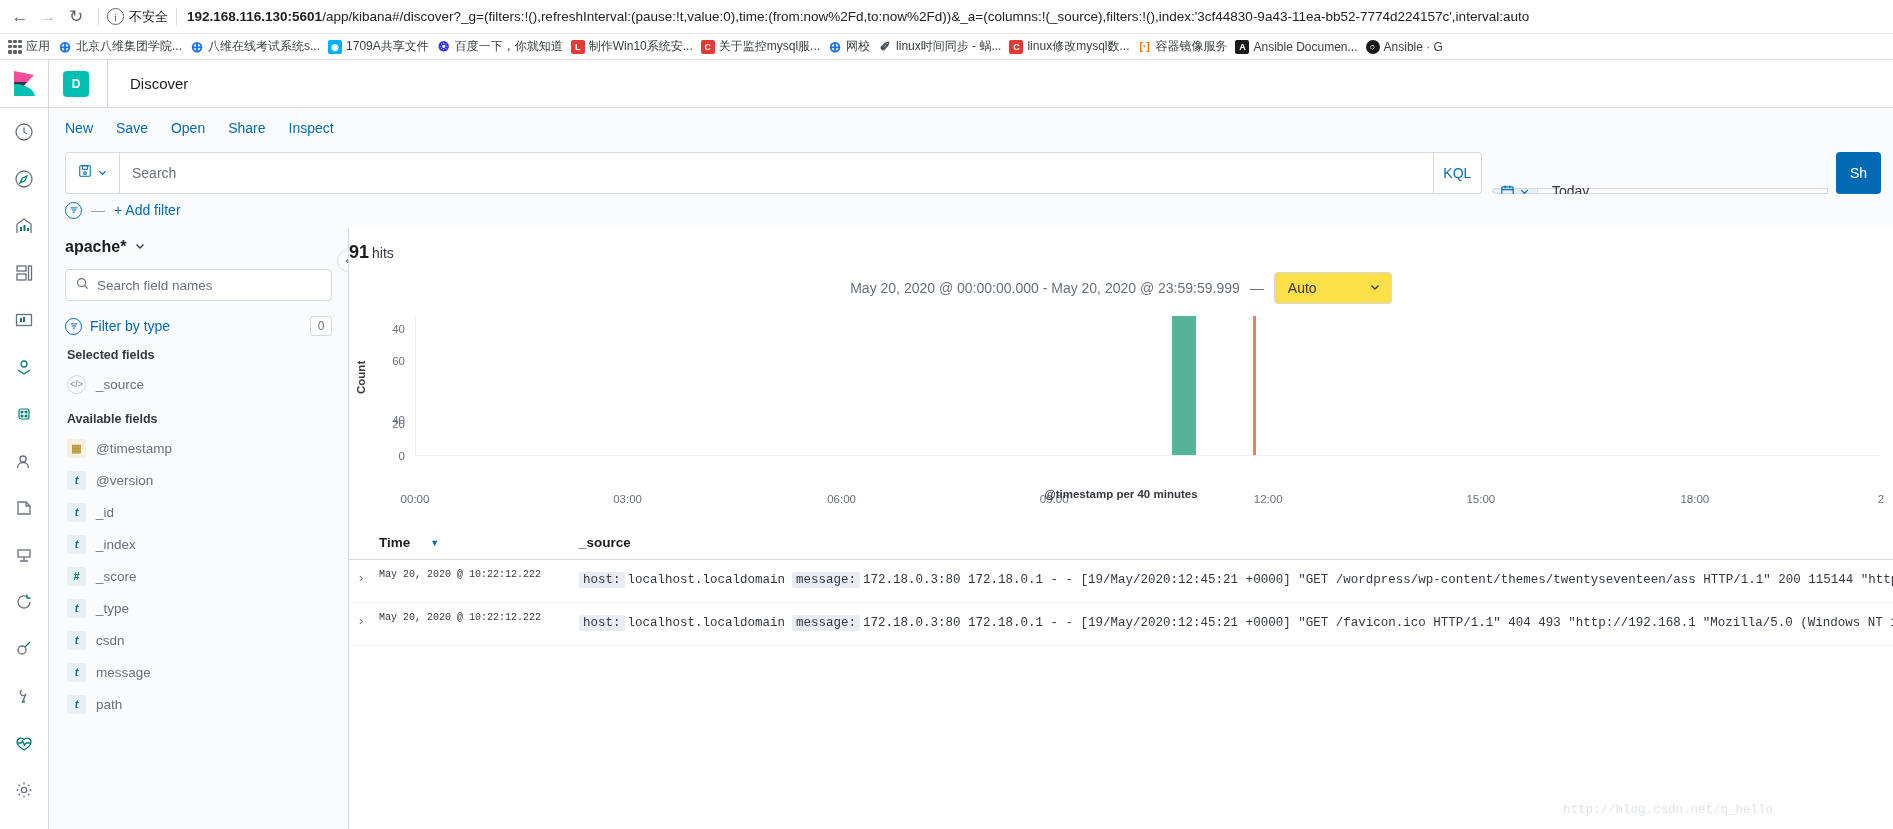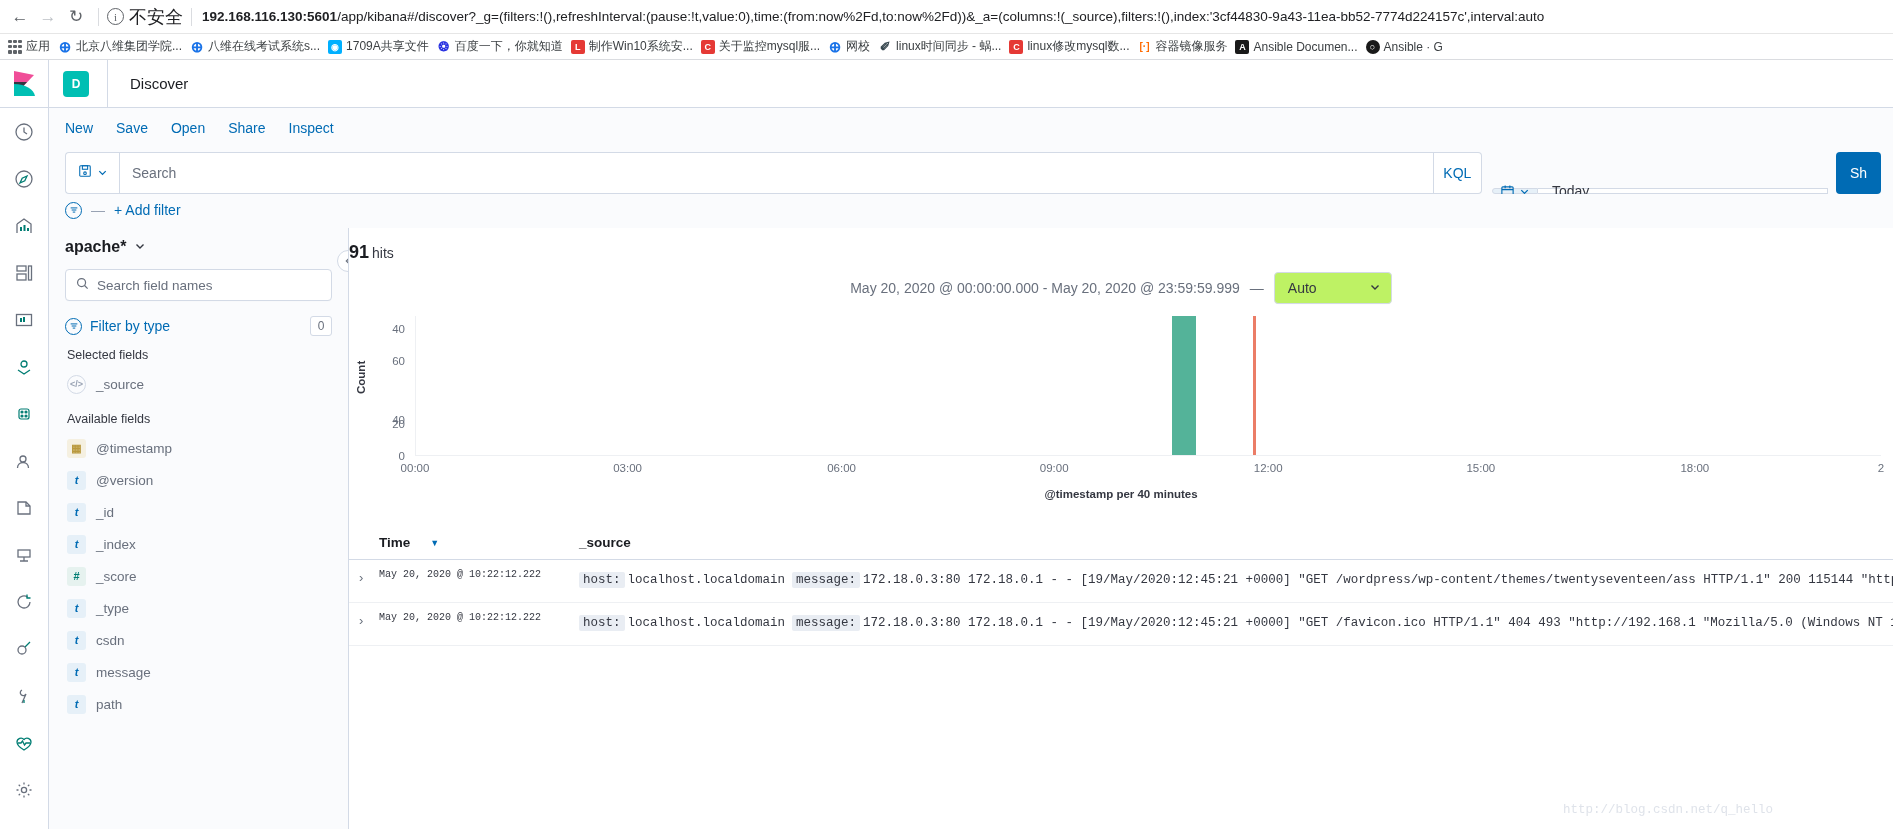--- a/index.html
+++ b/index.html
@@ -24,21 +24,21 @@
     color: #5f6368; font-size: 17px; flex: none;
   }
   .nav-btn.disabled { color: #bdc1c6; }
   .url-sep { width: 1px; height: 18px; background: #dadce0; margin: 0 8px; flex: none; }
   .info-ic {
     width: 17px; height: 17px; border: 1.3px solid #5f6368; border-radius: 50%;
     display: flex; align-items: center; justify-content: center;
     font-size: 11px; color: #5f6368; flex: none; margin-right: 5px;
     font-family: "Liberation Serif", serif;
   }
-  .insecure-label { font-size: 18px; color: #202124; white-space: nowrap; flex:none; }
+  .insecure-label { font-size: 13px; color: #202124; white-space: nowrap; flex:none; }
   .url-text {
     font-size: 13.5px; color: #202124; white-space: nowrap;
     overflow: hidden; margin-left: 2px;
   }
   .url-text .host { font-weight: bold; }
   .url-text .path { color: #202124; }
 
   .bookmark-row {
     display: flex; align-items: center;
     height: 26px; padding: 0 8px; gap: 8px;
@@ -178,21 +178,21 @@
     display: flex; align-items: center; gap: 8px;
     margin: 15px 0 11px 0; font-size: 14px; color: #006bb4;
   }
   .type-count {
     margin-left: auto; width: 22px; height: 20px;
     border: 1px solid #d3dae6; border-radius: 3px; background: #fff;
     display: flex; align-items: center; justify-content: center;
     font-size: 12px; color: #69707d;
   }
   .fields-head {
-    font-size: 12.5px; font-weight: normal; color: #343741;
+    font-size: 12.5px; font-weight: bold; color: #343741;
     margin: 12px 0 6px 2px;
   }
   .field-item {
     display: flex; align-items: center; gap: 10px;
     height: 32px; font-size: 13.5px; color: #69707d;
     padding-left: 2px;
   }
   .ftype {
     width: 19px; height: 19px; border-radius: 3px; flex: none;
     display: flex; align-items: center; justify-content: center;
@@ -219,21 +219,21 @@
   .hits-line { text-align: left; padding-top: 14px; font-size: 14px; }
   .hits-num { font-size: 18px; font-weight: bold; color: #1a1c21; }
   .hits-lbl { font-size: 14px; color: #343741; margin-left: 3px; }
 
   .range-line {
     display: flex; align-items: center; justify-content: center;
     gap: 10px; margin-top: 9px; font-size: 14px; color: #69707d;
   }
   .interval-select {
     height: 32px; min-width: 118px; border: 1px solid #d3dae6;
-    border-radius: 4px; background: #bef264;
+    border-radius: 4px; background: #fde047;
     display: flex; align-items: center; justify-content: space-between;
     padding: 0 10px 0 13px; font-size: 14px; color: #343741;
     box-shadow: 0 1px 1px -1px rgba(152,162,179,.2);
   }
 
   
   .chart-wrap { position: relative; height: 210px; margin: 12px 0 0 0; }
   .y-label {
     position: absolute; left: 6px; top: 78px;
     transform: rotate(-90deg); transform-origin: left top;
@@ -250,21 +250,21 @@
     border-left: 1px solid #eef0f3; border-bottom: 1px solid #eef0f3;
   }
   .bar {
     position: absolute; bottom: 0; background: #54B399;
   }
   .marker-line { position: absolute; bottom: 0; width: 3px; background: #e7664c; opacity: .85; }
   .x-ticks {
     position: absolute; left: 66px; right: 12px; top: 146px; height: 18px;
     font-size: 11.5px; color: #69707d;
   }
-  .x-ticks span { position: absolute; transform: translateX(-50%); white-space: nowrap; }
+  .x-ticks span { position: absolute; transform: translateX(-50%); white-space: nowrap; margin-top: 31px; }
   .x-label {
     position: absolute; left: 0; right: 0; top: 172px; text-align: center;
     font-size: 11.5px; font-weight: bold; color: #343741;
   }
 
   
   .doc-table { flex: 1; overflow: hidden; padding: 0 0 0 0; }
   .doc-head {
     display: flex; align-items: center; height: 34px;
     border-bottom: 1px solid #d3dae6;

